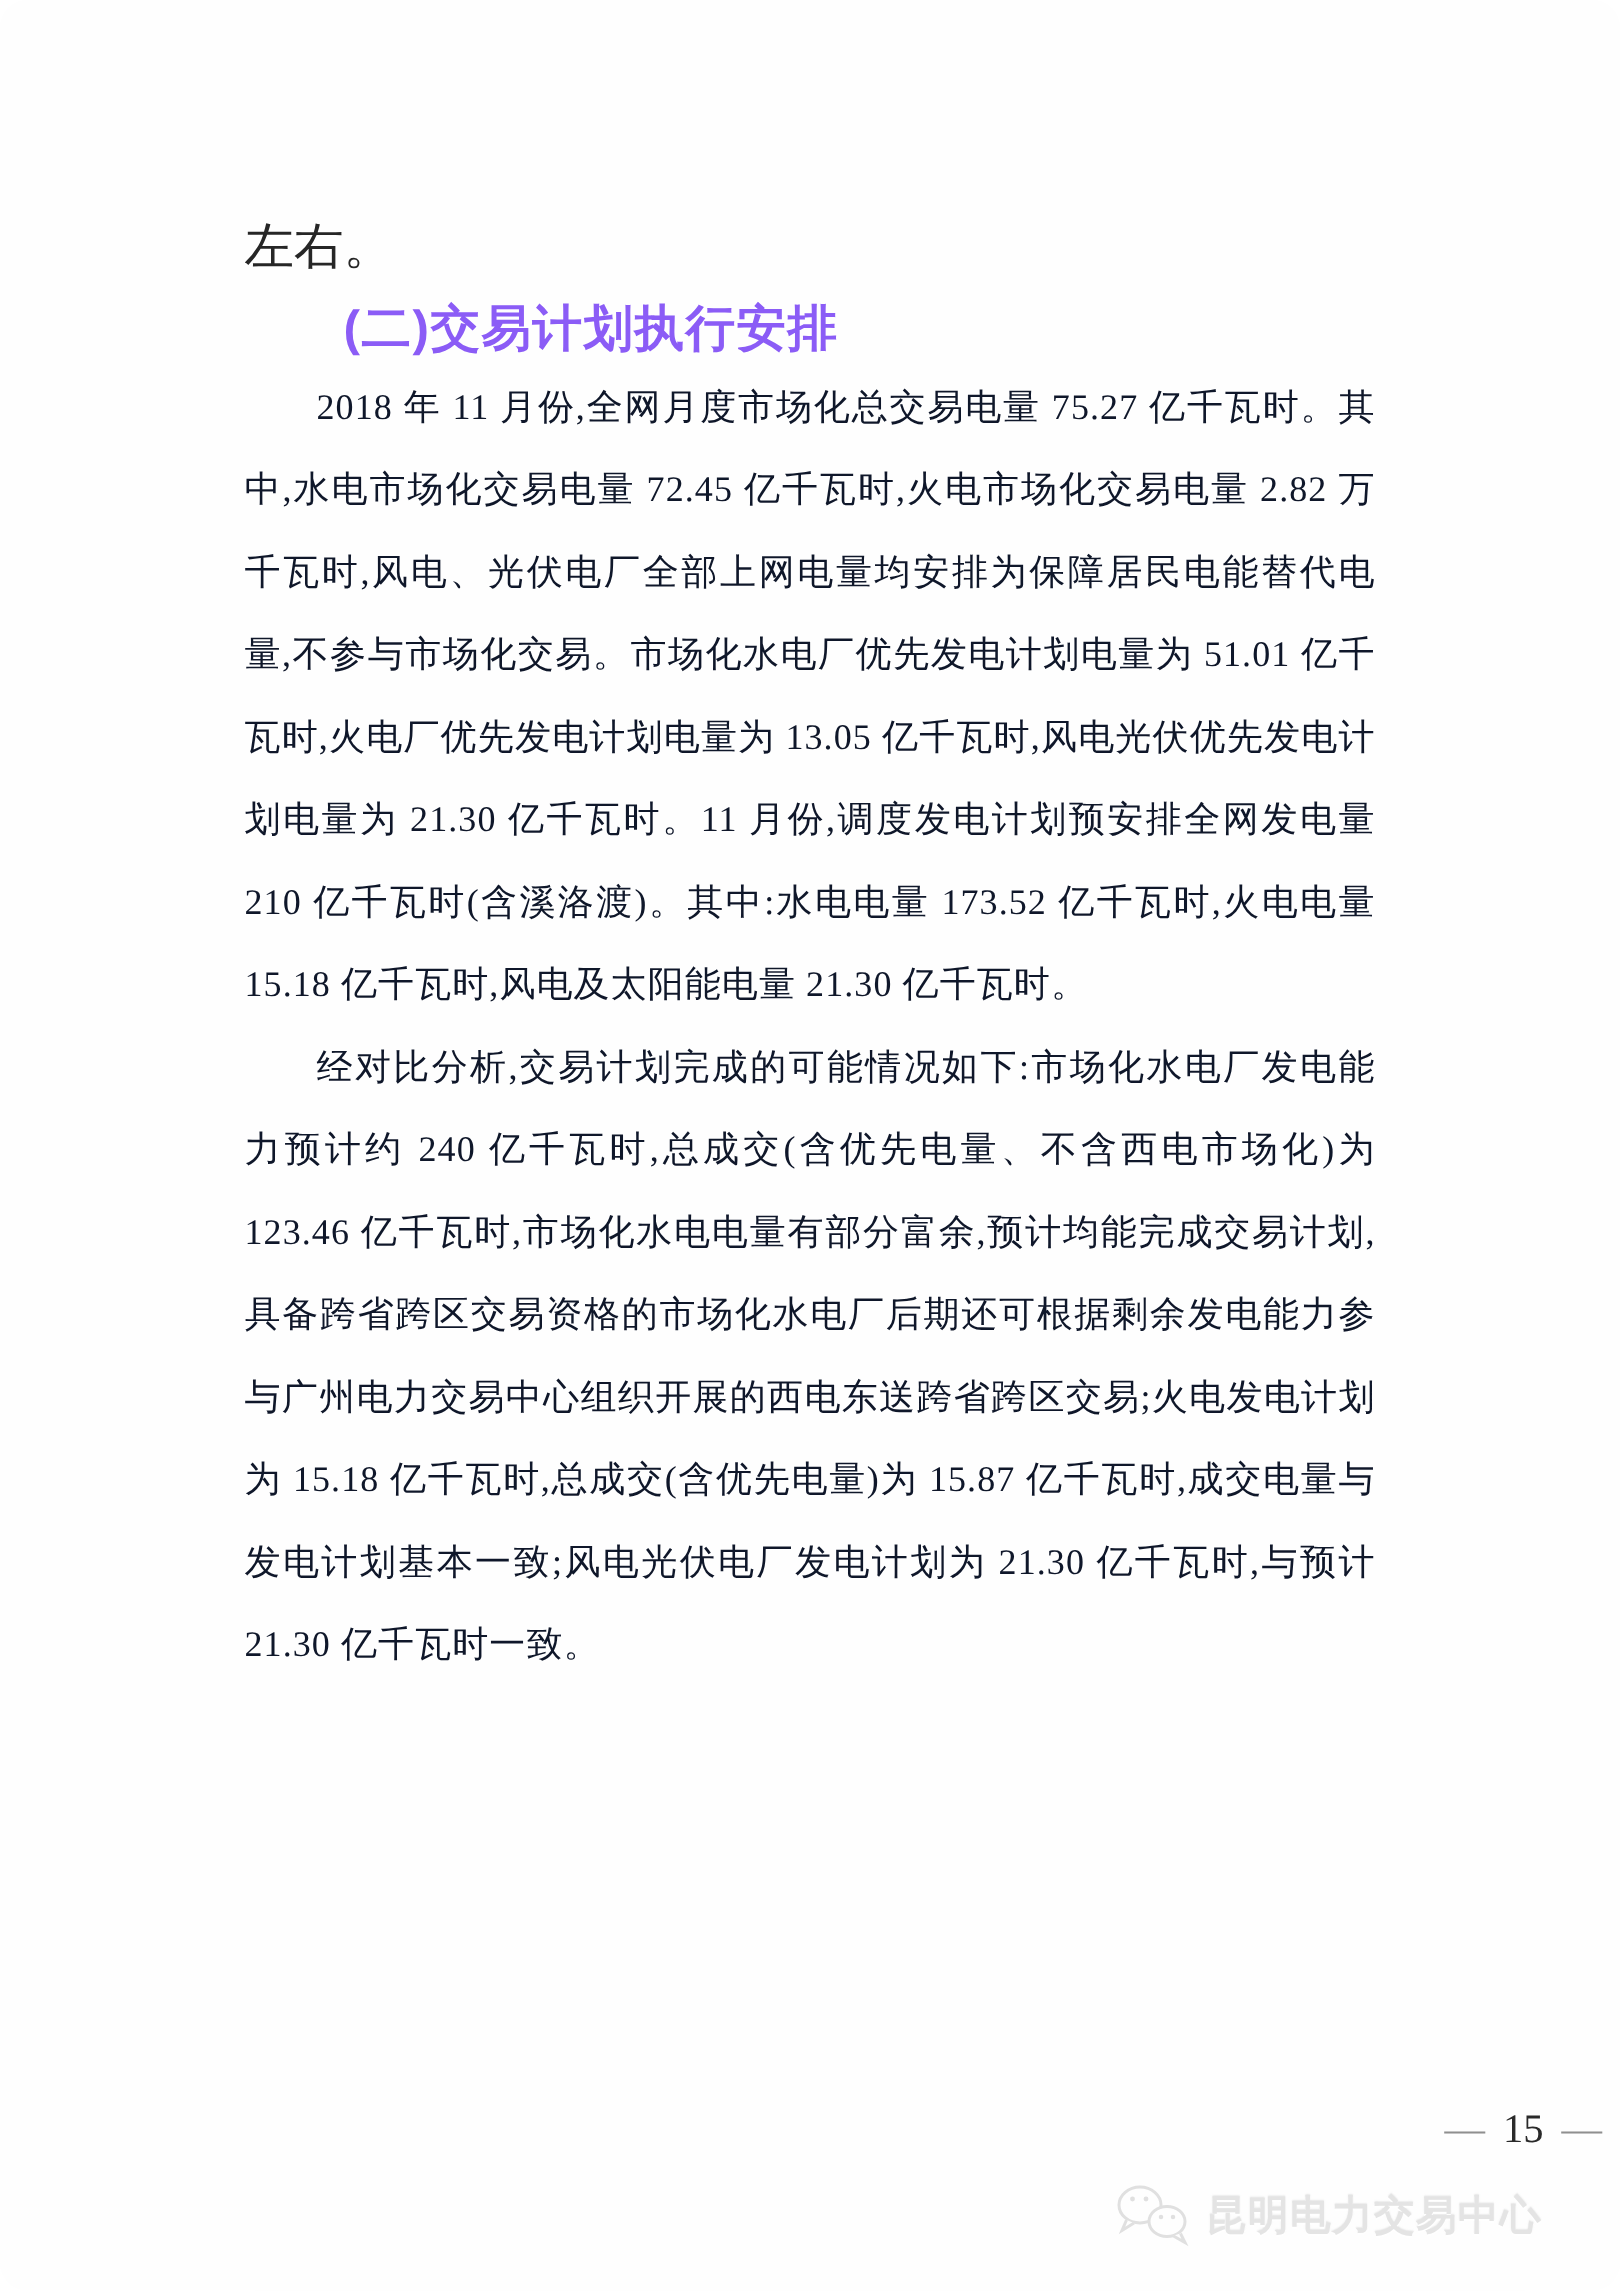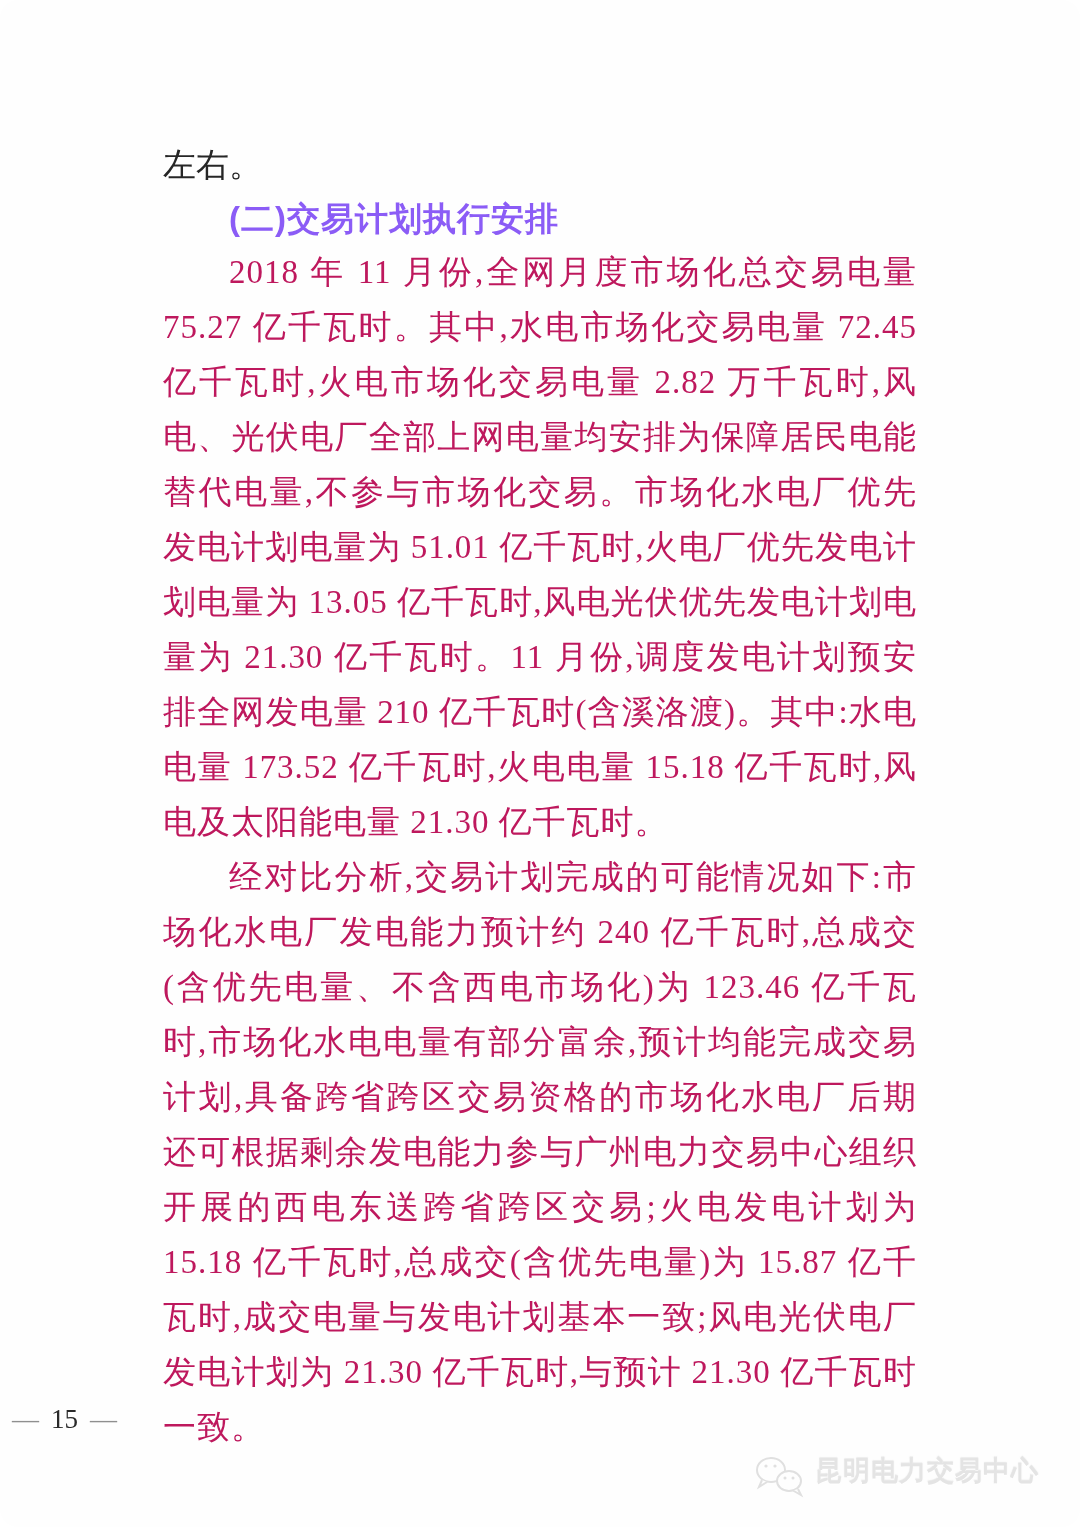--- a/index.html
+++ b/index.html
@@ -34,48 +34,48 @@
     font-family: "Liberation Sans", "DejaVu Sans", sans-serif;
     font-weight: 700;
     font-size: 33px;
     line-height: 52px;
     letter-spacing: 1px;
     text-indent: 2em;
     color: #8b5cf6;
   }
   .para {
     margin: 0;
-    font-size: 33px;
+    font-size: 24px;
     line-height: 55px;
     letter-spacing: 0.03em;
     text-indent: 2em;
     text-align: justify;
     text-justify: inter-ideograph;
-    color: #be185d;
+    color: #0f172a;
   }
   .page-number {
     position: absolute;
     top: 1402px;
     left: 0;
     width: 100%;
-    text-align: left;
+    text-align: right;
     font-size: 27px;
     line-height: 34px;
     color: #2a2a2a;
   }
   .page-number .dash {
     color: #8f8f8f;
     margin: 0 12px;
   }
   .footer-watermark {
     position: absolute;
     top: 1453px;
-    right: 41px;
+    right: 52px;
     display: flex;
-    align-items: flex-start;
+    align-items: center;
     gap: 9px;
   }
   .wm-icon {
     width: 52px;
     height: 48px;
     flex: 0 0 auto;
   }
   .wm-text {
     font-family: "Liberation Sans", "DejaVu Sans", sans-serif;
     font-weight: 700;

